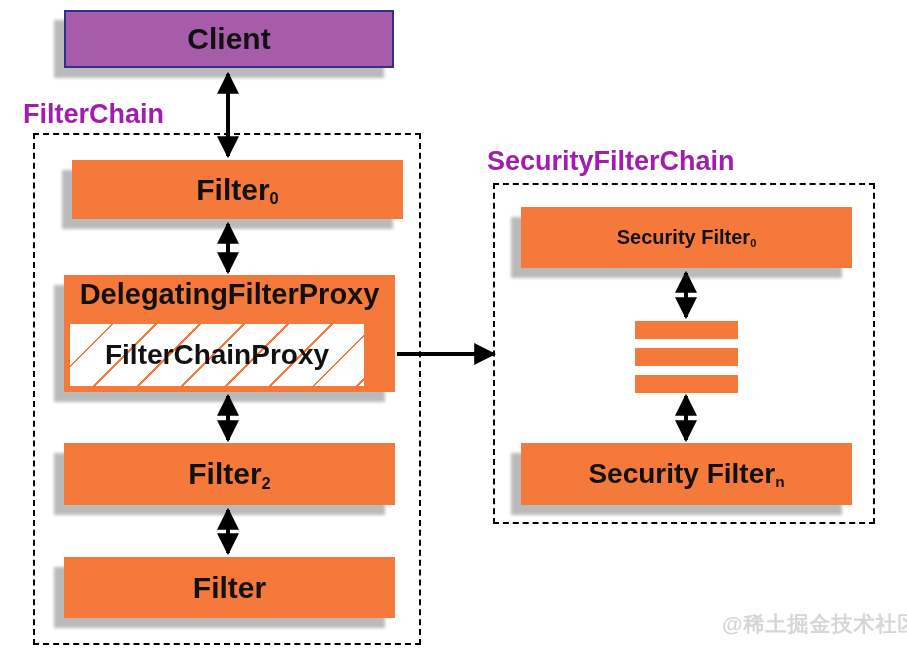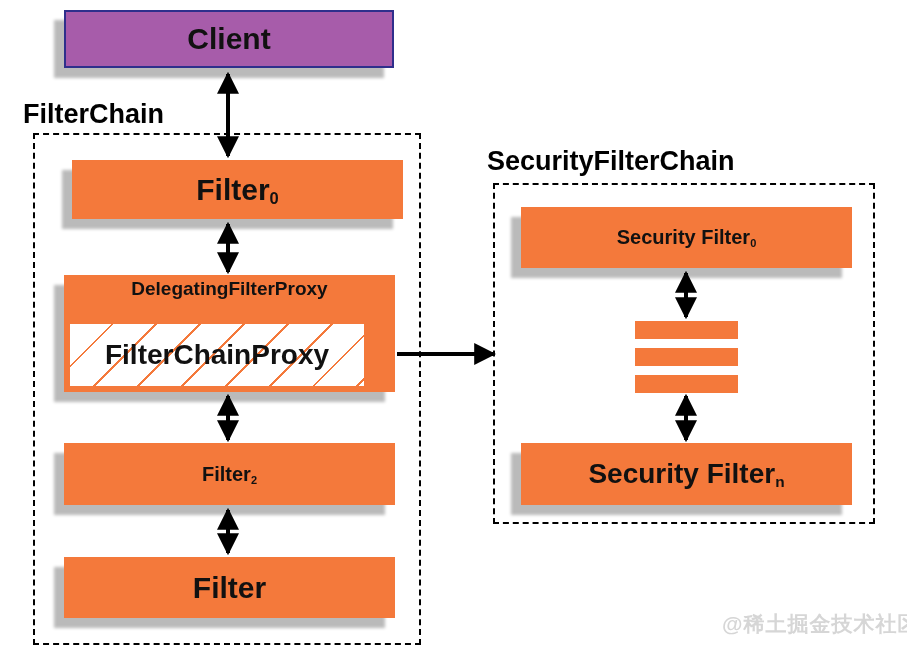--- a/index.html
+++ b/index.html
@@ -26,52 +26,52 @@
   .client-box {
     left: 64px; top: 10px; width: 330px; height: 58px;
     background: var(--purple, #A75CAA);
     border: 2px solid var(--purple-border, #2F2F8C);
     font-size: 30px;
   }
   .section-title {
     position: absolute;
     font-weight: bold;
     font-size: 27px;
-    color: #000000;
+    color: #a21caf;
     white-space: nowrap;
   }
   .fc-title  { left: 23px;  top: 99px;  }
   .sfc-title { left: 487px; top: 146px; }
 
   .dashed-container {
     position: absolute;
     border: 2px dashed #000;
     background: transparent;
   }
   .fc-container  { left: 33px;  top: 133px; width: 388px; height: 512px; }
   .sfc-container { left: 493px; top: 183px; width: 382px; height: 341px; }
 
   .filter0-box  { left: 72px; top: 160px; width: 331px; height: 59px;  font-size: 30px; }
   .delegating-box { left: 64px; top: 275px; width: 331px; height: 117px; }
   .dp-label {
     position: absolute; top: 3px; left: 0; right: 0;
-    text-align: center; font-size: 19px; font-weight: bold; color: #111;
+    text-align: center; font-size: 29px; font-weight: bold; color: #111;
   }
   .fcp-box {
     position: absolute;
     left: 6px; top: 49px; width: 294px; height: 62px;
     background:
       repeating-linear-gradient(135deg,
         rgba(255,255,255,0) 0px, rgba(255,255,255,0) 29px,
         var(--orange, #F4793B) 29px, var(--orange, #F4793B) 31px),
       #fff;
     display: flex; align-items: center; justify-content: center;
     font-size: 28px; font-weight: bold; color: #111;
   }
-  .filter2-box { left: 64px; top: 443px; width: 331px; height: 62px; font-size: 20px; }
+  .filter2-box { left: 64px; top: 443px; width: 331px; height: 62px; font-size: 30px; }
   .servlet-box { left: 64px; top: 557px; width: 331px; height: 61px; font-size: 30px; }
 
   .secfilter0-box { left: 521px; top: 207px; width: 331px; height: 61px; font-size: 20px; }
   .secfiltern-box { left: 521px; top: 443px; width: 331px; height: 62px; font-size: 28px; align-items: center; }
 
   .mini-bar { position: absolute; left: 635px; width: 103px; height: 18px; }
   .mini-bar.b1 { top: 321px; }
   .mini-bar.b2 { top: 348px; }
   .mini-bar.b3 { top: 375px; }
 

